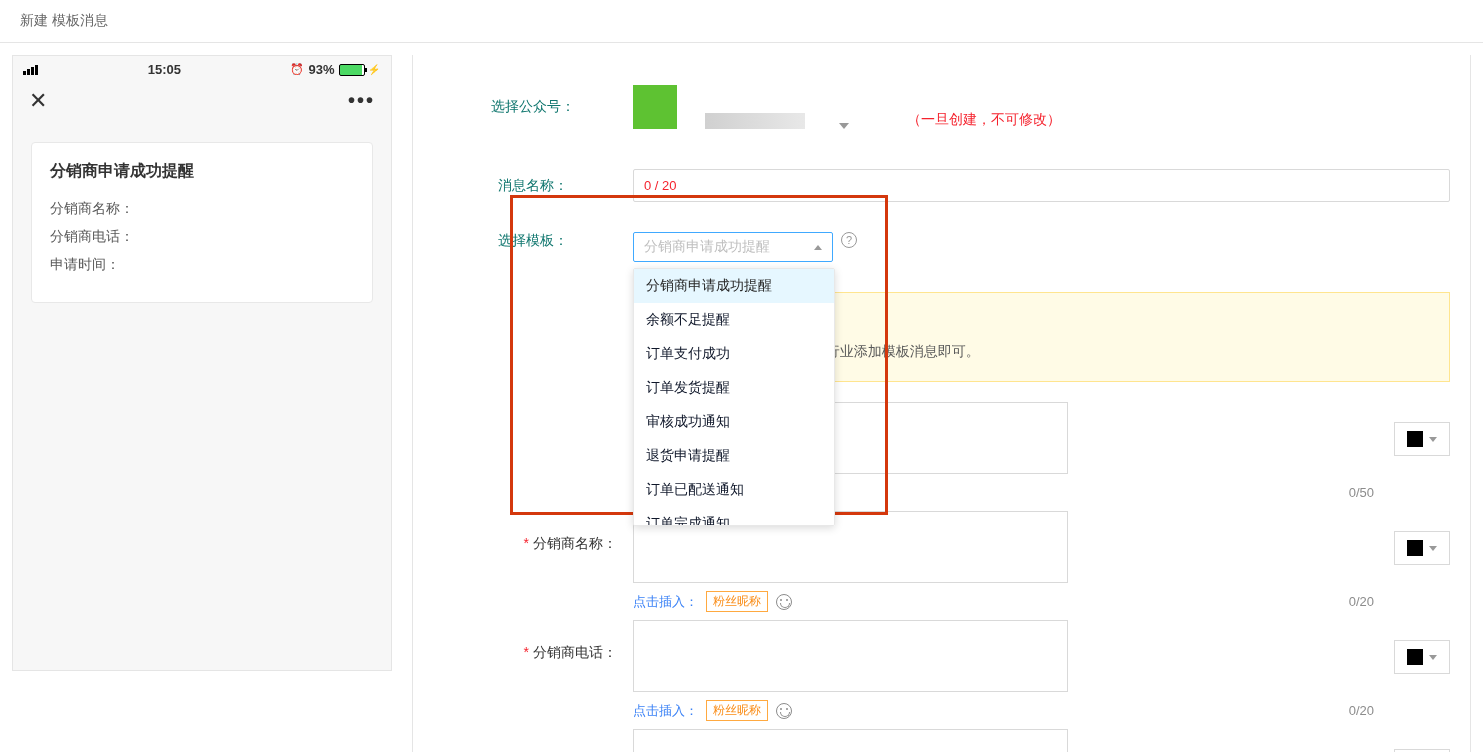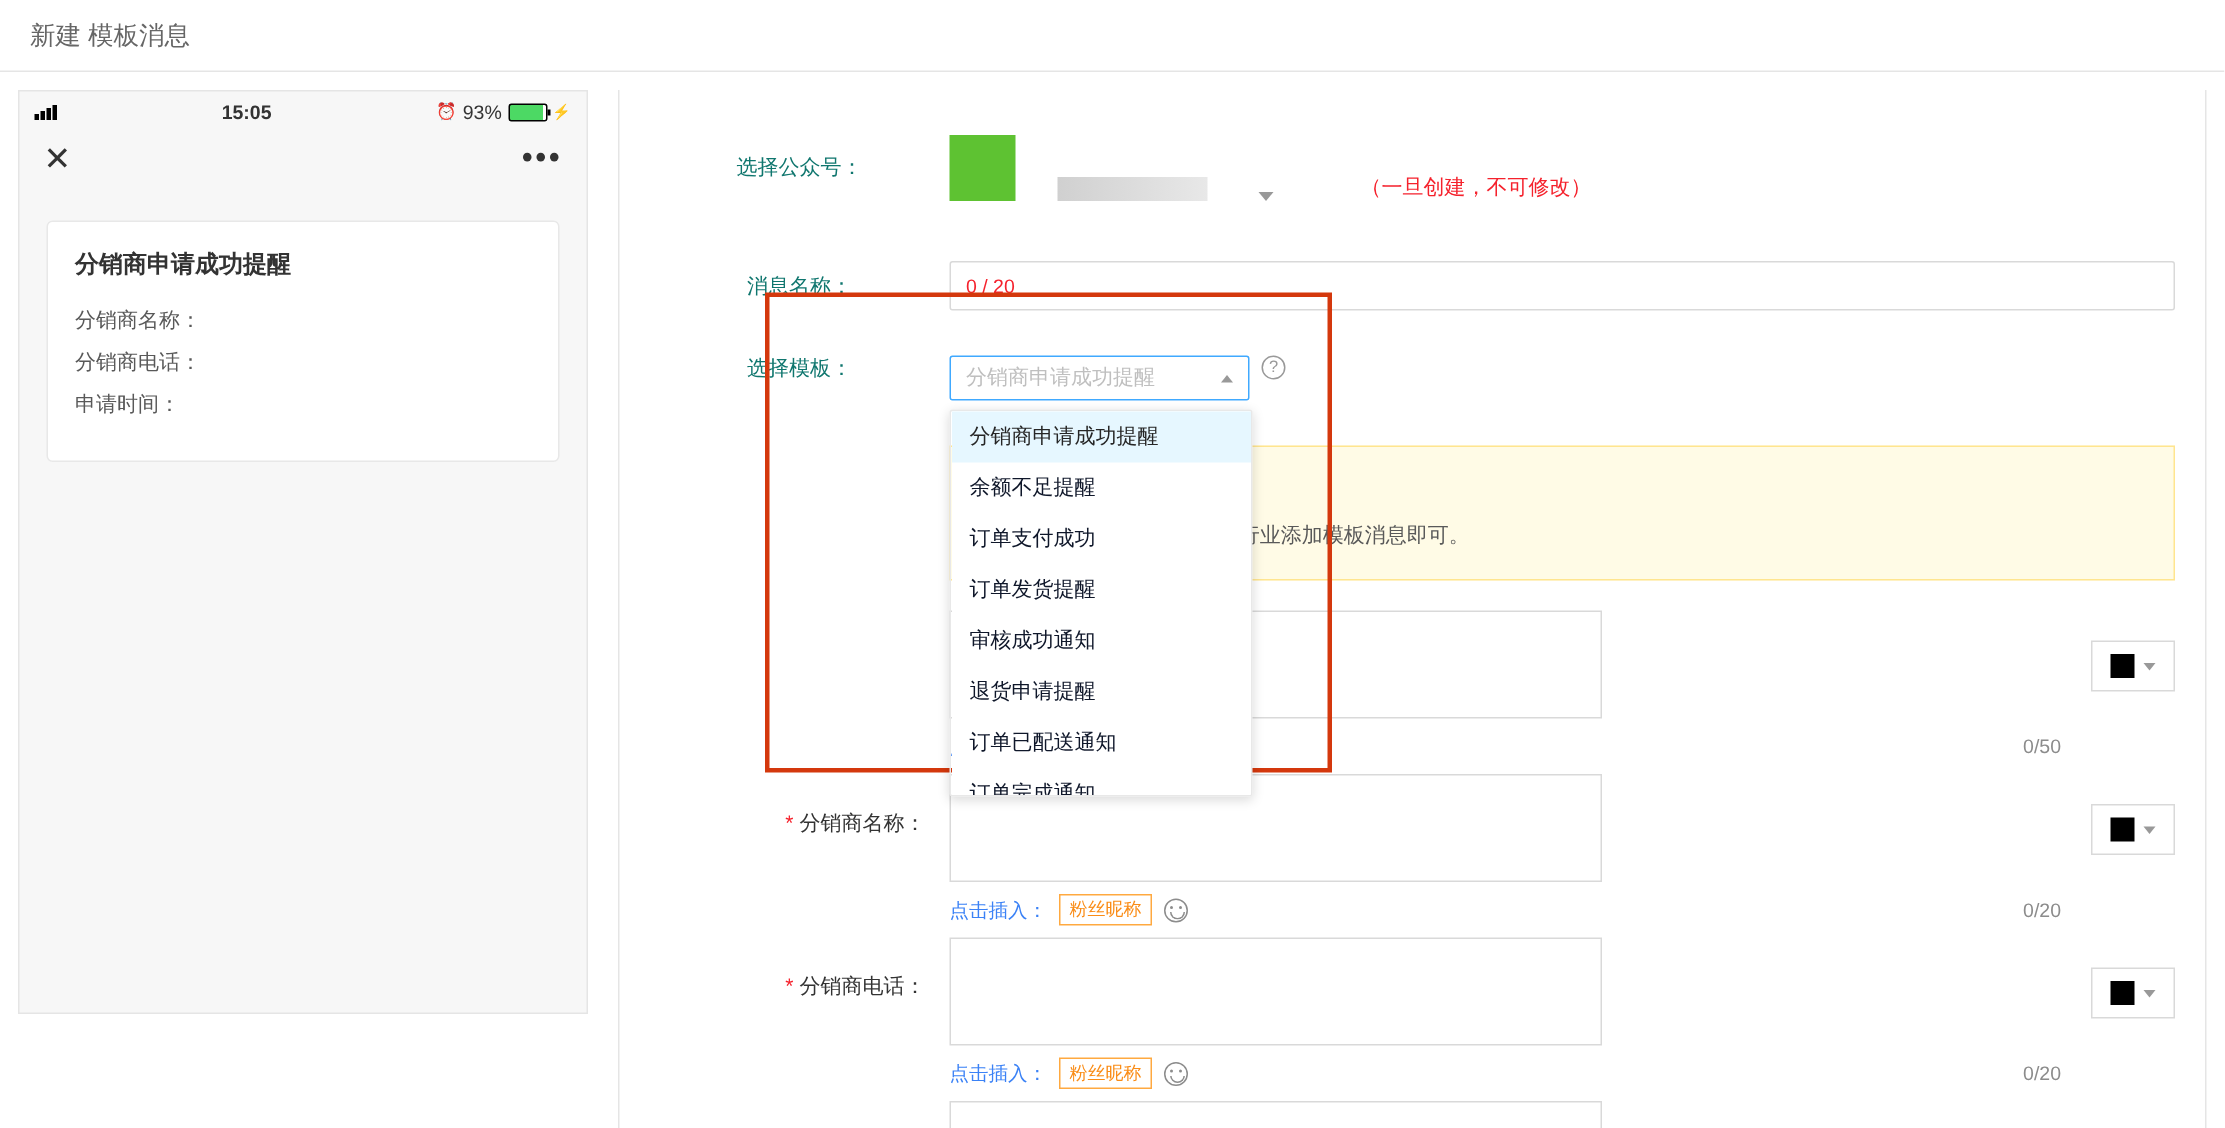--- a/index.html
+++ b/index.html
@@ -1,26 +1,26 @@
 <!DOCTYPE html>
 <html><head>
 <meta charset="utf-8">
 <style>
 *{box-sizing:border-box;margin:0;padding:0}
 body{font-family:-apple-system,"PingFang SC","Microsoft YaHei",sans-serif;font-size:14px;color:#333;background:#fff}
-.page-header{padding:12px 20px;border-bottom:1px solid #e5e5e5;color:#666;font-size:17px}
+.page-header{padding:12px 20px;border-bottom:1px solid #e5e5e5;color:#666;font-size:14px}
 .layout{display:flex;gap:20px;padding:12px 12px 0}
 .phone-preview{width:380px;background:#f7f7f7;border:1px solid #e5e5e5;flex-shrink:0;height:616px}
 .phone-status{display:flex;align-items:center;justify-content:space-between;padding:6px 10px;font-size:13px;font-weight:600}
 .phone-bars{display:flex;gap:1px;align-items:flex-end}
 .phone-bars span{width:3px;background:#000}
 .phone-bars span:nth-child(1){height:4px}.phone-bars span:nth-child(2){height:6px}.phone-bars span:nth-child(3){height:8px}.phone-bars span:nth-child(4){height:10px}
 .phone-time{font-weight:bold}
 .phone-battery{display:flex;align-items:center;gap:4px}
-.battery-pct{font-weight:400}
+.battery-pct{font-weight:700}
 .battery-body{width:26px;height:12px;border:1px solid #000;border-radius:2px;position:relative;background:linear-gradient(to right,#4cd964 93%,#fff 93%)}
 .battery-body::after{content:'';position:absolute;right:-3px;top:3px;width:2px;height:4px;background:#000}
 .charge{font-size:10px}
 .phone-toolbar{display:flex;justify-content:space-between;align-items:center;padding:6px 16px 12px}
 .close-x{font-size:22px;font-weight:300;line-height:1}
 .dots{font-size:20px;letter-spacing:2px;font-weight:bold}
 .preview-card{margin:18px;background:#fff;border:1px solid #e8e8e8;border-radius:4px;padding:18px}
 .preview-card h3{font-size:16px;font-weight:600;margin-bottom:18px}
 .preview-card .row{font-size:14px;color:#595959;margin-bottom:10px}
 .main{flex:1;background:#fff;border:1px solid #e5e5e5;border-top:none;min-height:690px}

